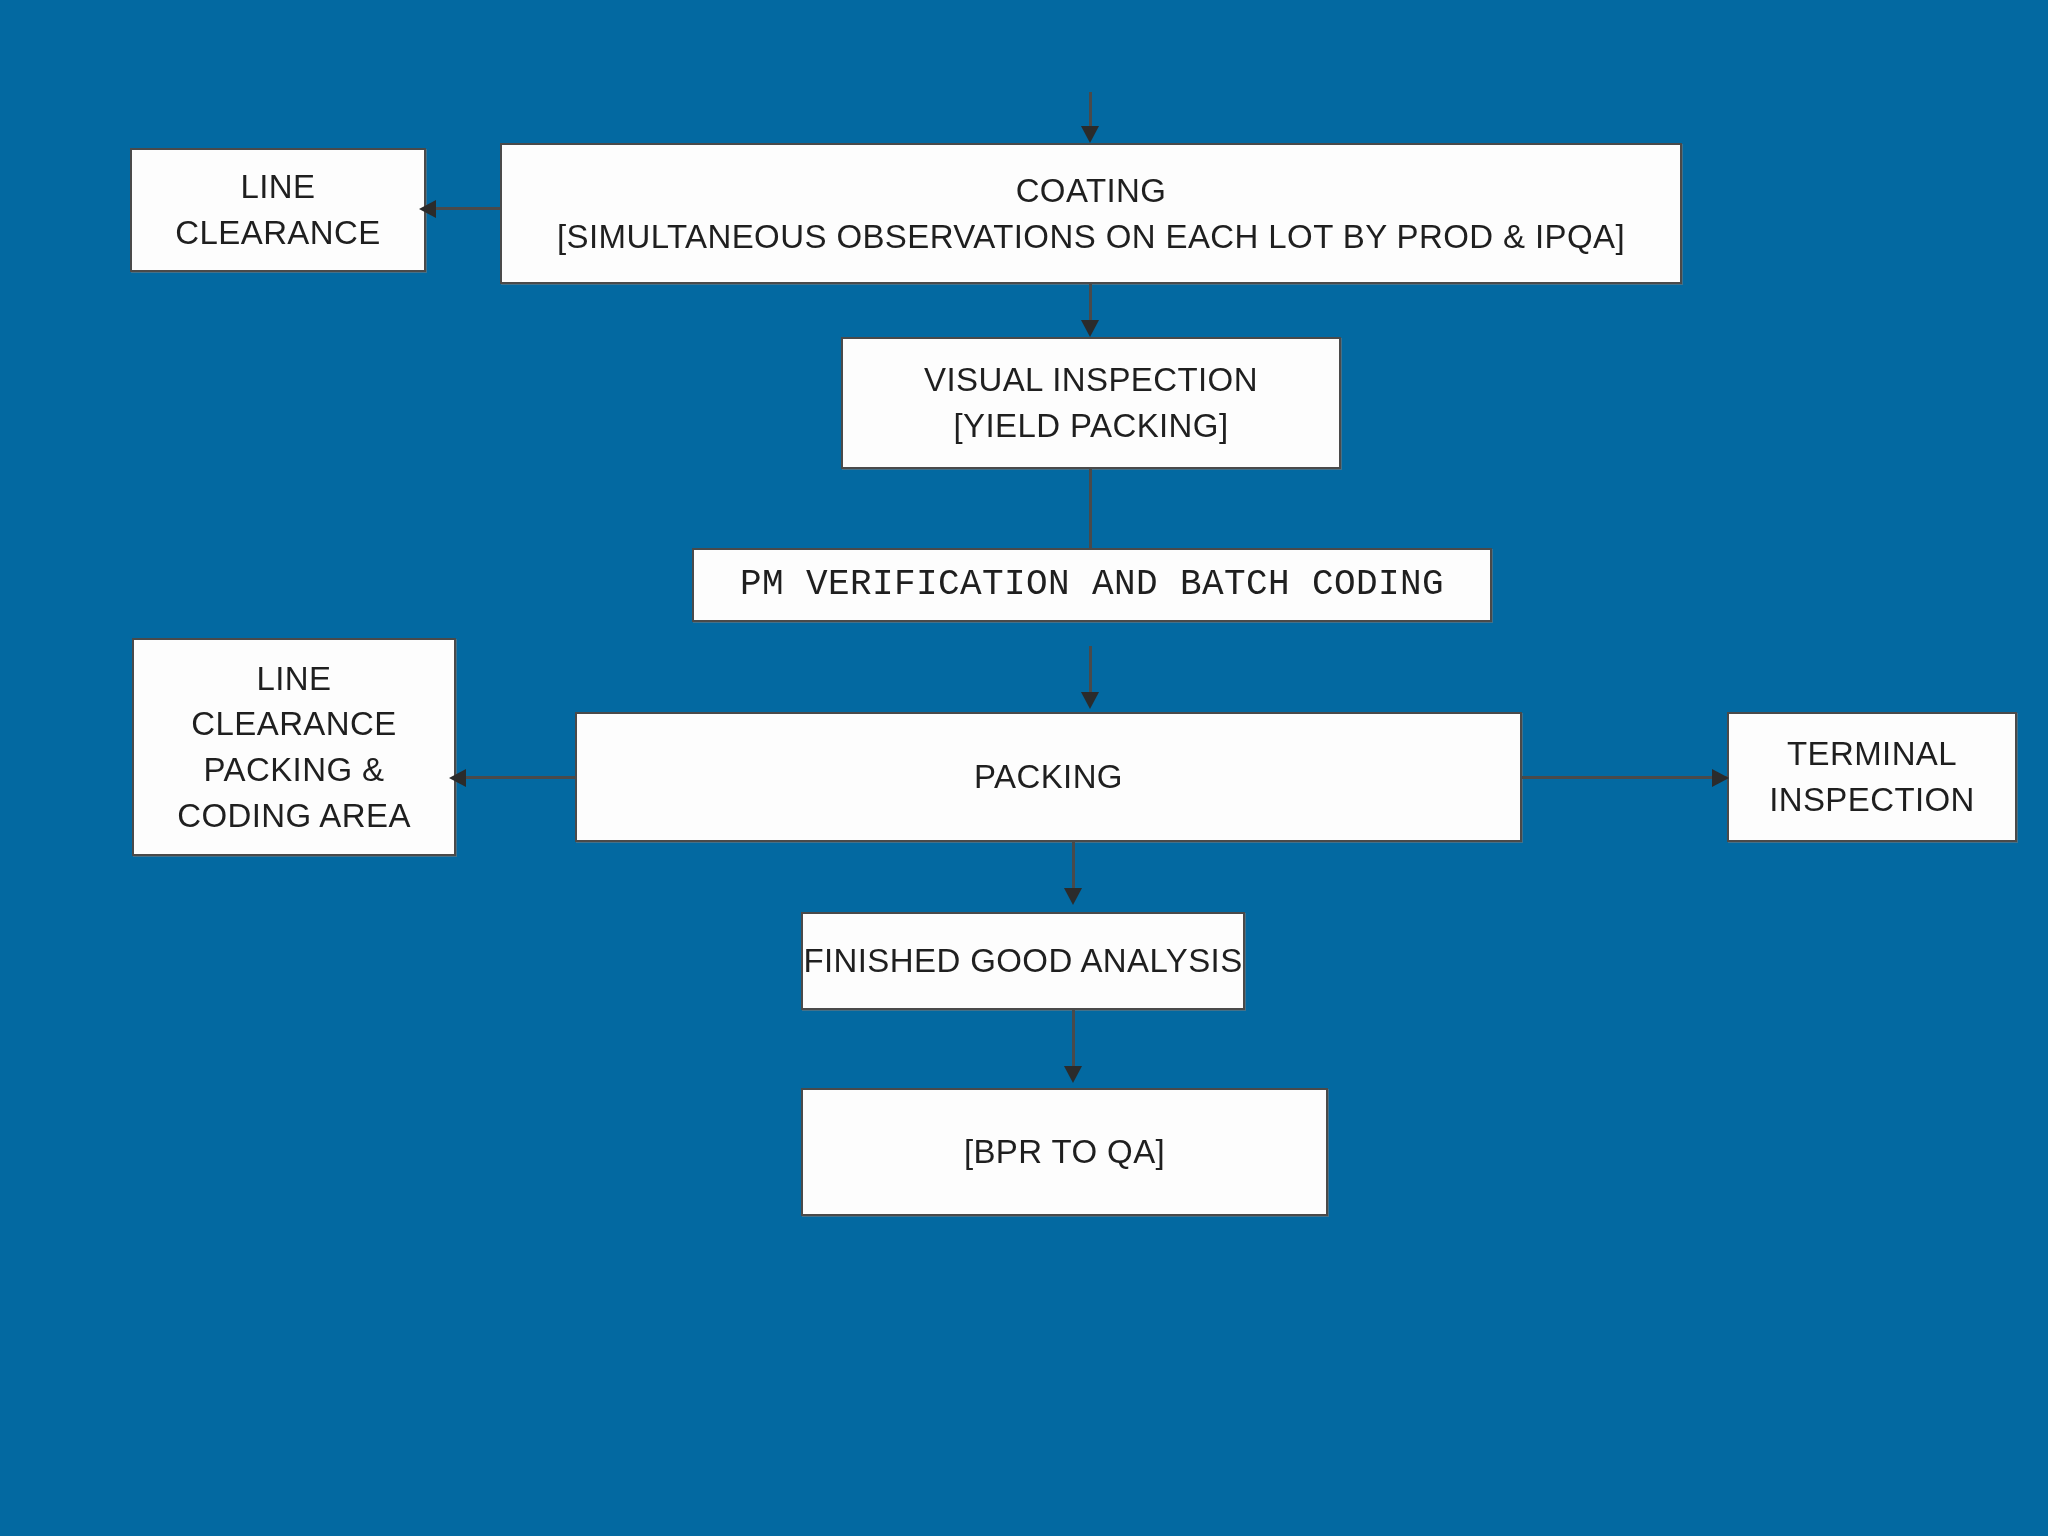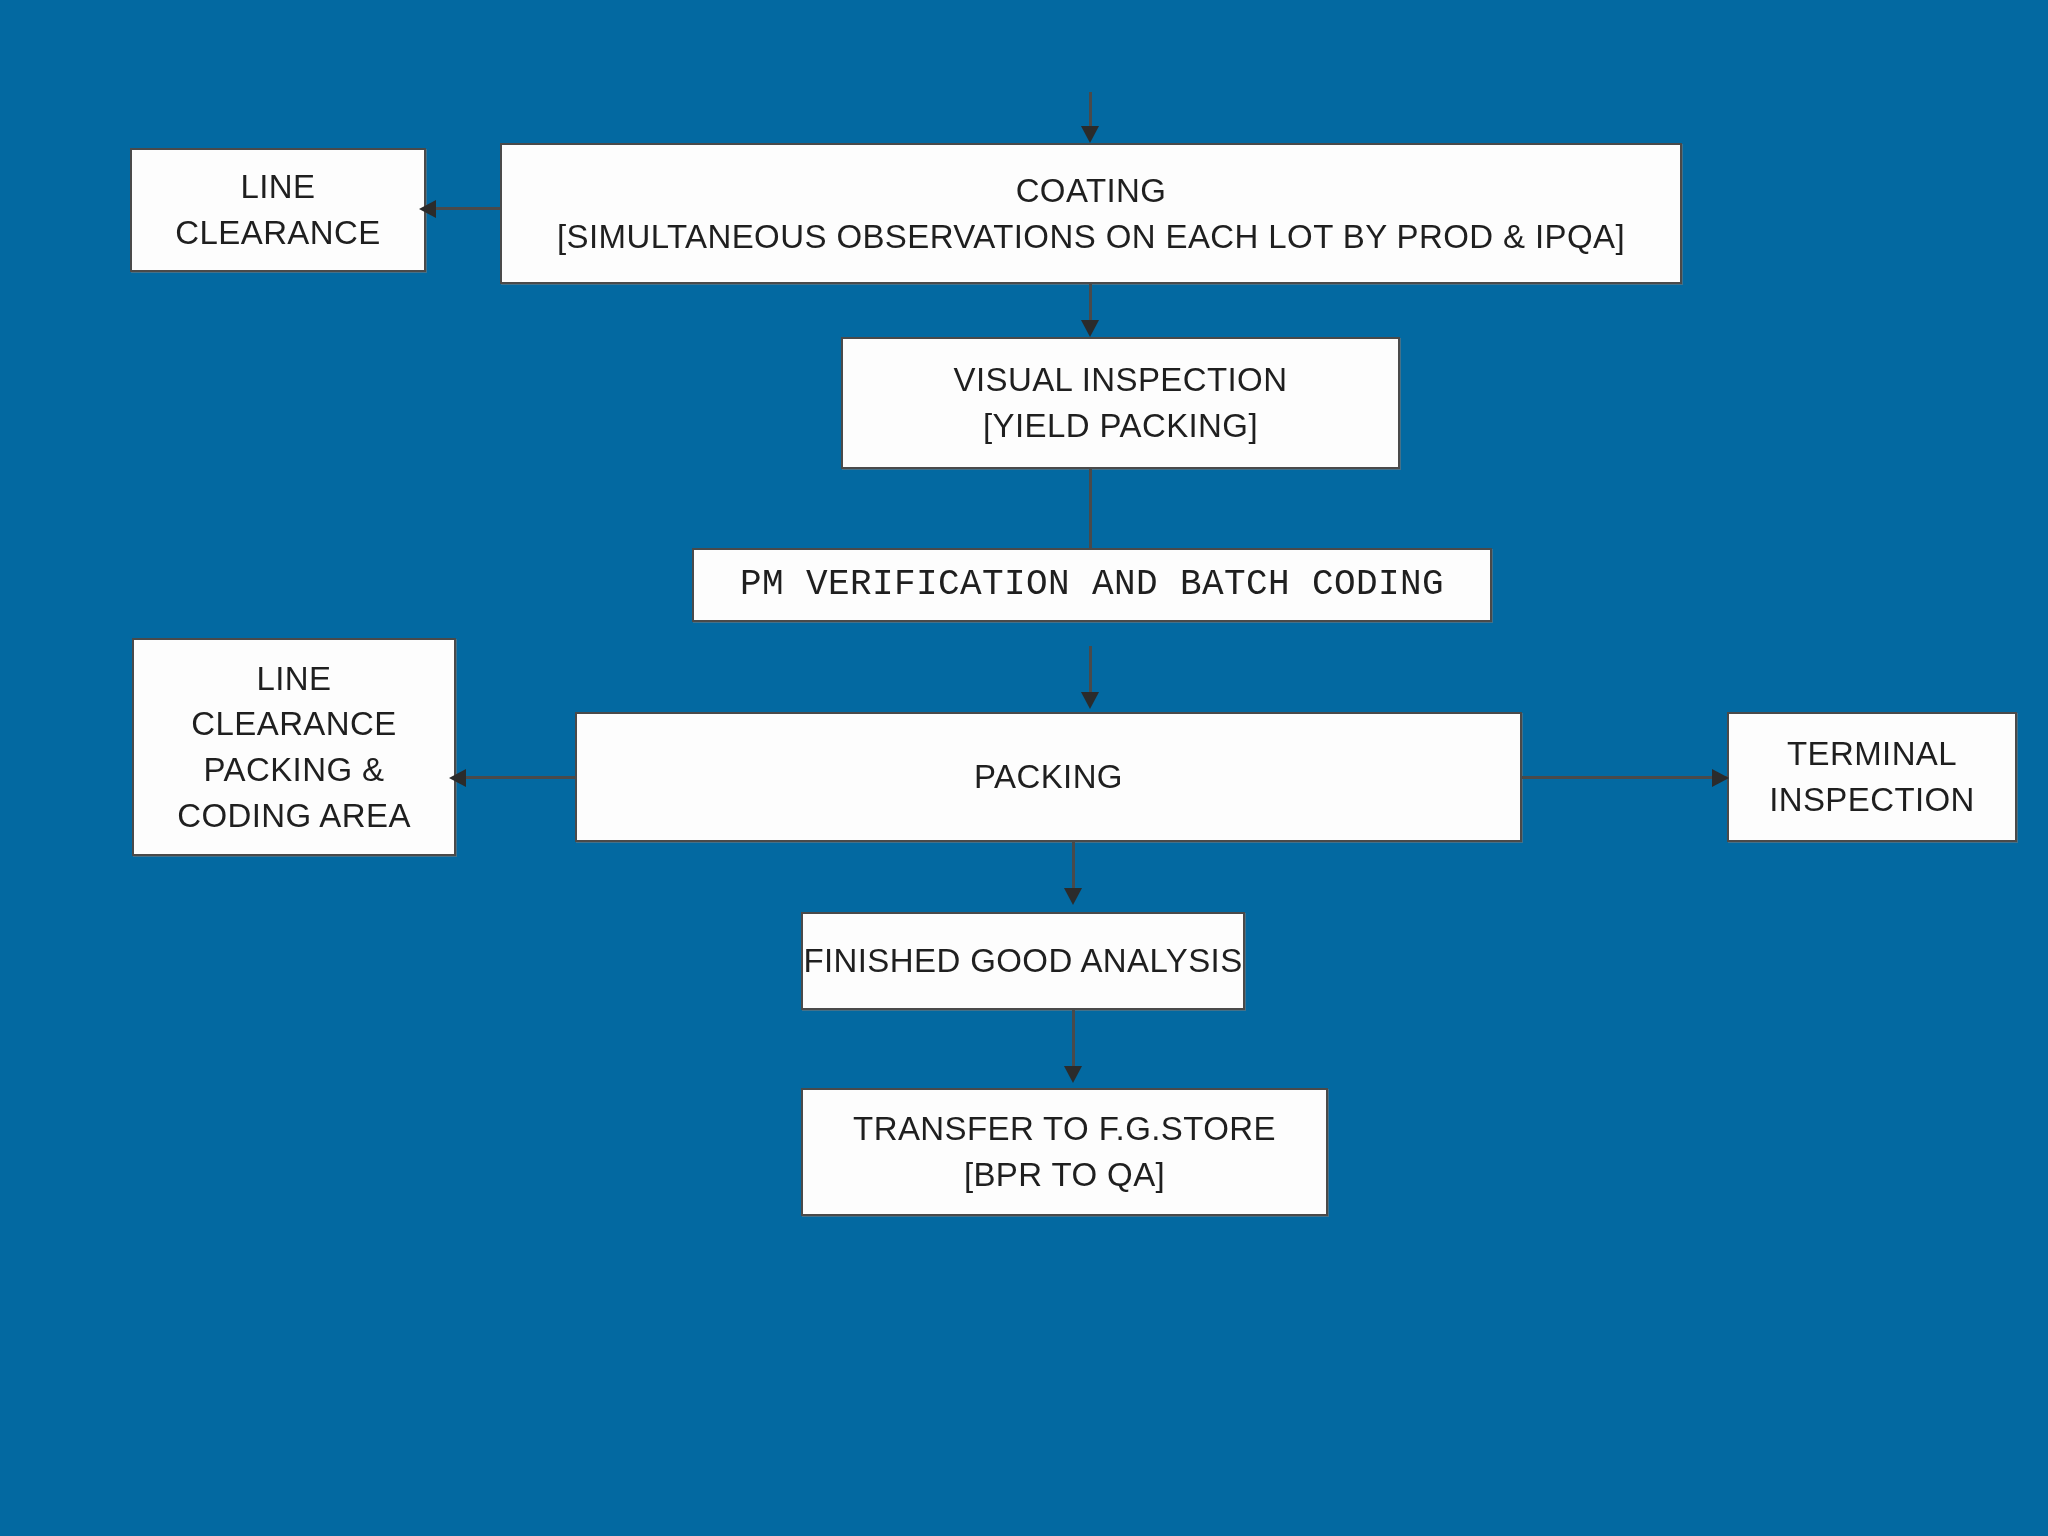--- a/index.html
+++ b/index.html
@@ -38,21 +38,21 @@
     display: block;
     white-space: nowrap;
     line-height: 1.38;
     color: #1f1f1f;
   }
   .node.wide .line { white-space: nowrap; }
 
   
   #n-line-clearance      { left:130px;  top:148px;  width:296px; height:124px; font-size:33px; }
   #n-coating             { left:500px;  top:143px;  width:1182px; height:141px; font-size:33px; }
-  #n-visual-inspection   { left:841px;  top:337px;  width:559px; height:132px; font-size:33px; }
+  #n-visual-inspection   { left:841px;  top:337px;  width:500px; height:132px; font-size:33px; }
   #n-pm-verification     { left:692px;  top:548px;  width:800px; height:74px;  font-size:36px;font-family:Liberation Mono, monospace; }
   #n-line-clearance-pack { left:132px;  top:638px;  width:324px; height:218px; font-size:33px; }
   #n-packing             { left:575px;  top:712px;  width:947px; height:130px; font-size:33px; }
   #n-terminal-inspection { left:1727px; top:712px;  width:290px; height:130px; font-size:33px; }
   #n-finished-good       { left:801px;  top:912px;  width:444px; height:98px;  font-size:33px; }
   #n-transfer-fg         { left:801px;  top:1088px; width:527px; height:128px; font-size:33px; }
 
   
   .conn {
     position: absolute;
@@ -147,21 +147,20 @@
   <div class="node" id="n-terminal-inspection">
     <span class="line">TERMINAL</span>
     <span class="line">INSPECTION</span>
   </div>
 
   <div class="node wide" id="n-finished-good">
     <span class="line">FINISHED GOOD ANALYSIS</span>
   </div>
 
   <div class="node" id="n-transfer-fg">
-    <span class="line">TRANSFER TO F.G.STORE</span>
     <span class="line">[BPR TO  QA]</span>
   </div>
 
   <div class="conn v" id="c-in-coating-v"></div>
   <div class="arrowhead down" id="c-in-coating-head"></div>
 
   <div class="conn h" id="c-coating-lc-h"></div>
   <div class="arrowhead left" id="c-coating-lc-head"></div>
 
   <div class="conn v" id="c-coating-vi-v"></div>

